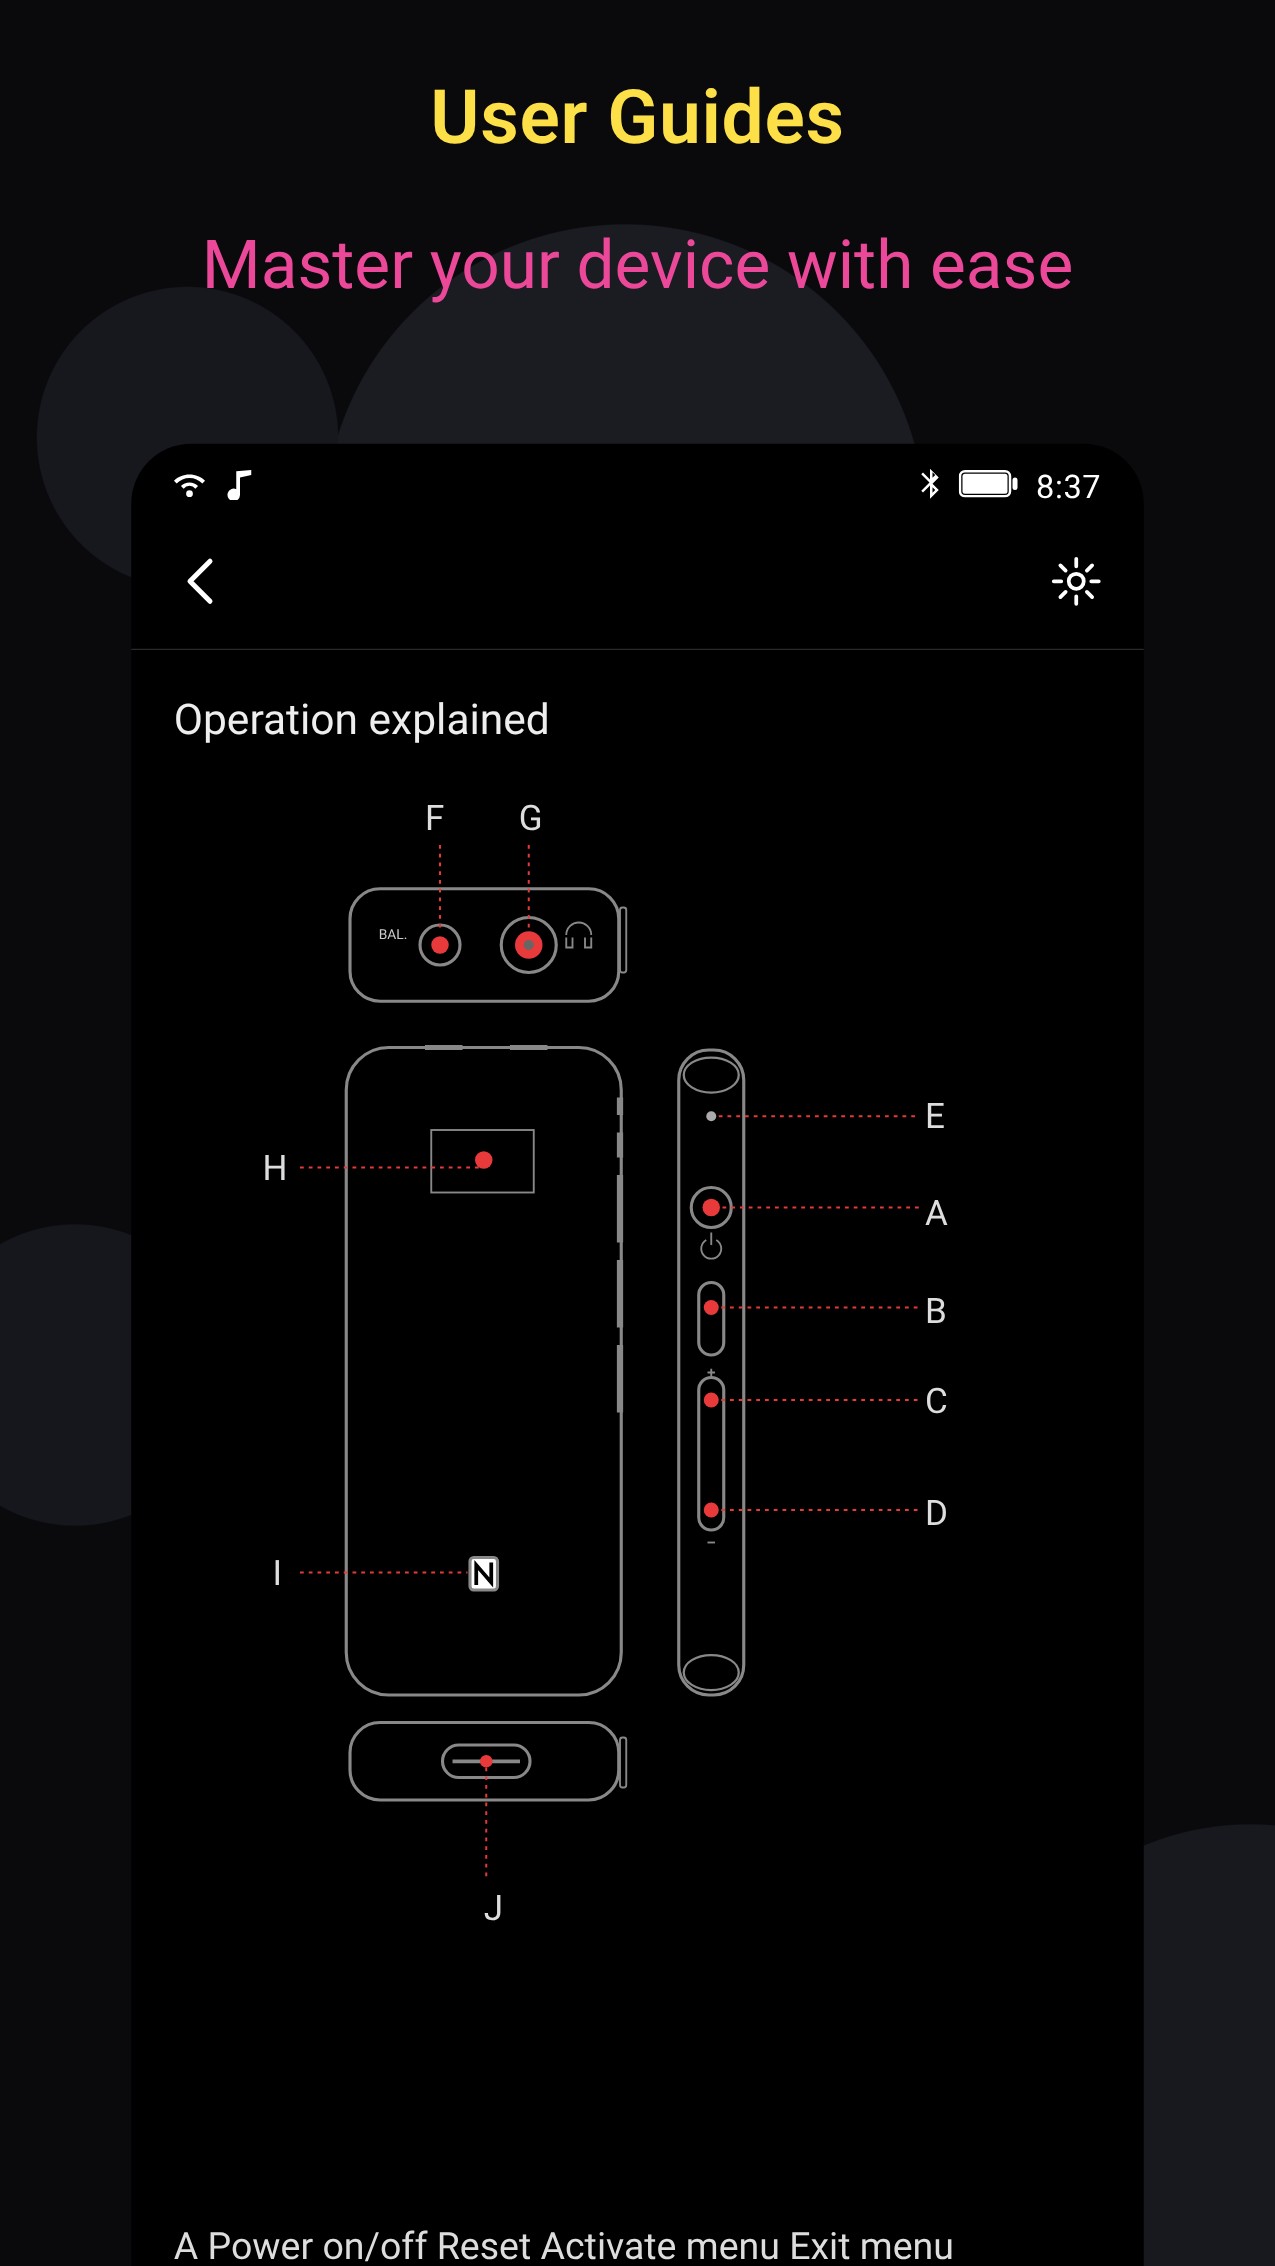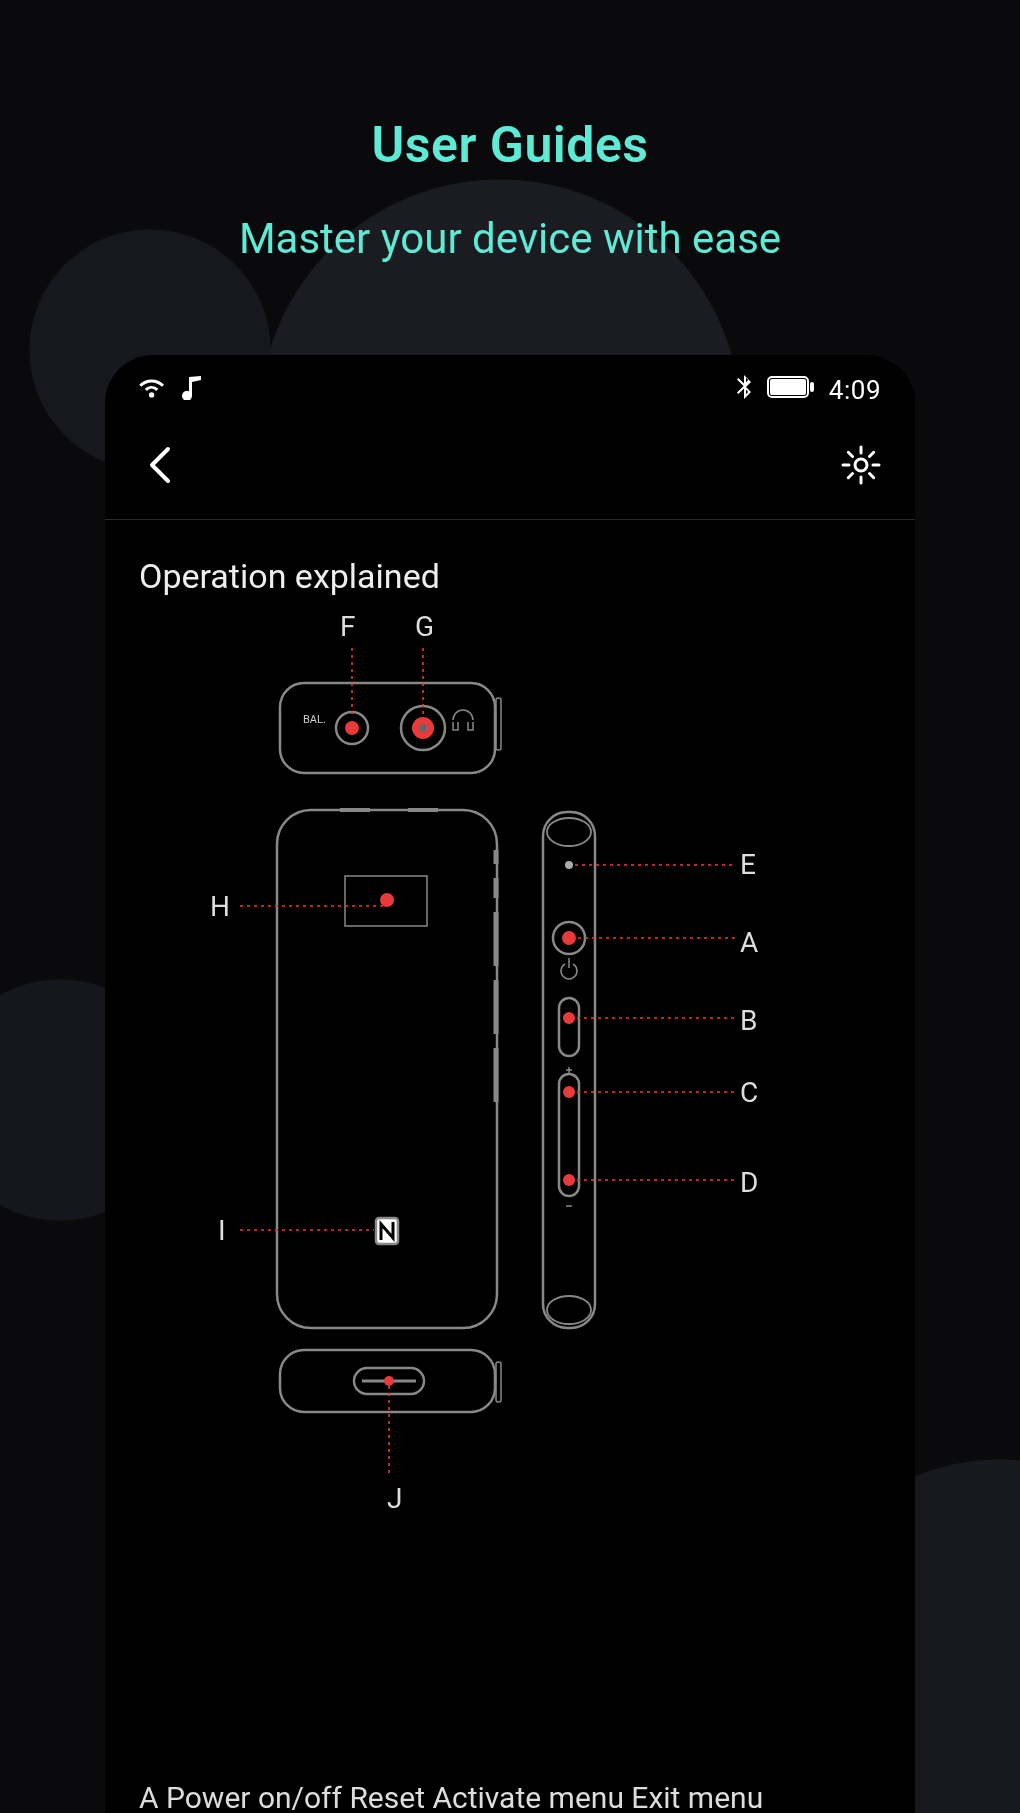--- a/index.html
+++ b/index.html
@@ -7,34 +7,34 @@
   width:1020px;height:1813px;
   background:#0a0a0d;
   background-image:radial-gradient(circle at 150px 350px,#16181e 0,#16181e 120px,transparent 121px),
                    radial-gradient(circle at 500px 420px,#1a1c22 0,#1a1c22 240px,transparent 241px),
                    radial-gradient(circle at 60px 1100px,#15171d 0,#15171d 120px,transparent 121px),
                    radial-gradient(circle at 1000px 1680px,#17191f 0,#17191f 220px,transparent 221px);
   font-family:-apple-system,BlinkMacSystemFont,"Segoe UI",Roboto,sans-serif;
   color:#fff;overflow:hidden;position:relative;
 }
 .promo{text-align:center}
-.promo h1{font-size:50px;font-weight:600;color:#5eead4;padding-top:116px;letter-spacing:.5px}
-.promo p{font-size:42px;color:#5eead4;margin-top:40px;font-weight:400}
+.promo h1{font-size:60px;font-weight:600;color:#fde047;padding-top:58px;letter-spacing:.5px}
+.promo p{font-size:54px;color:#ec4899;margin-top:52px;font-weight:400}
 .phone{
   position:absolute;left:105px;top:355px;width:810px;height:1460px;
   background:#000;border-radius:48px 48px 0 0;
 }
 .statusbar{display:flex;justify-content:space-between;align-items:center;padding:18px 34px 10px 34px;font-size:24px}
 .sb-left,.sb-right{display:flex;align-items:center;gap:14px}
 .sb-right .clk{font-size:26px;letter-spacing:.5px}
 .header{display:flex;align-items:center;justify-content:space-between;padding:24px 30px 30px 30px;border-bottom:1px solid #2a2a2a}
 .header .title{font-size:38px;font-weight:400;flex:1;text-align:center;color:#e8e8e8}
 .back,.gear{width:48px;height:48px;display:flex;align-items:center;justify-content:center}
 .content{padding:36px 34px 0 34px}
-.sect{font-size:34px;color:#eee;margin-bottom:14px}
+.sect{font-size:34px;color:#eee;margin-bottom:42px}
 .diagram{position:relative;width:740px;height:1130px;margin:0 auto}
 .diagram svg{position:absolute;left:0;top:0}
 .lbl{position:absolute;color:#ddd;font-size:28px;text-align:center}
 .foot{position:absolute;bottom:0;left:0;right:0;padding:0 34px;white-space:nowrap;overflow:hidden}
 .foot-txt{font-size:30px;color:#ddd}
 </style>
 </head>
 <body>
 
 <div class="promo">
@@ -63,21 +63,21 @@
             <path d="M9 0v10.6L3.4 5 2 6.4 8.6 13 2 19.6 3.4 21 9 15.4V26l7-7-5-5 5-5-7-7zm2 4.8L13.2 7 11 9.2V4.8zm0 16.4v-4.4L13.2 19 11 21.2z" fill="#fff"></path>
           </svg>
       </span>
       <span>
         <svg width="48" height="22" viewBox="0 0 48 22">
             <rect x="1" y="1" width="40" height="20" rx="4" fill="none" stroke="#fff" stroke-width="2"></rect>
             <rect x="3" y="3" width="36" height="16" rx="2" fill="#fff"></rect>
             <rect x="43" y="6" width="4" height="10" rx="2" fill="#fff"></rect>
           </svg>
       </span>
-      <span class="clk">4:09</span>
+      <span class="clk">8:37</span>
     </div>
   </div>
 
   <div class="header">
     <div class="back">
       <svg width="26" height="40" viewBox="0 0 26 40">
           <path d="M22 4 L6 20 L22 36" stroke="#fff" stroke-width="4" fill="none" stroke-linecap="round" stroke-linejoin="round"></path>
         </svg>
     </div>
     <div class="gear">

